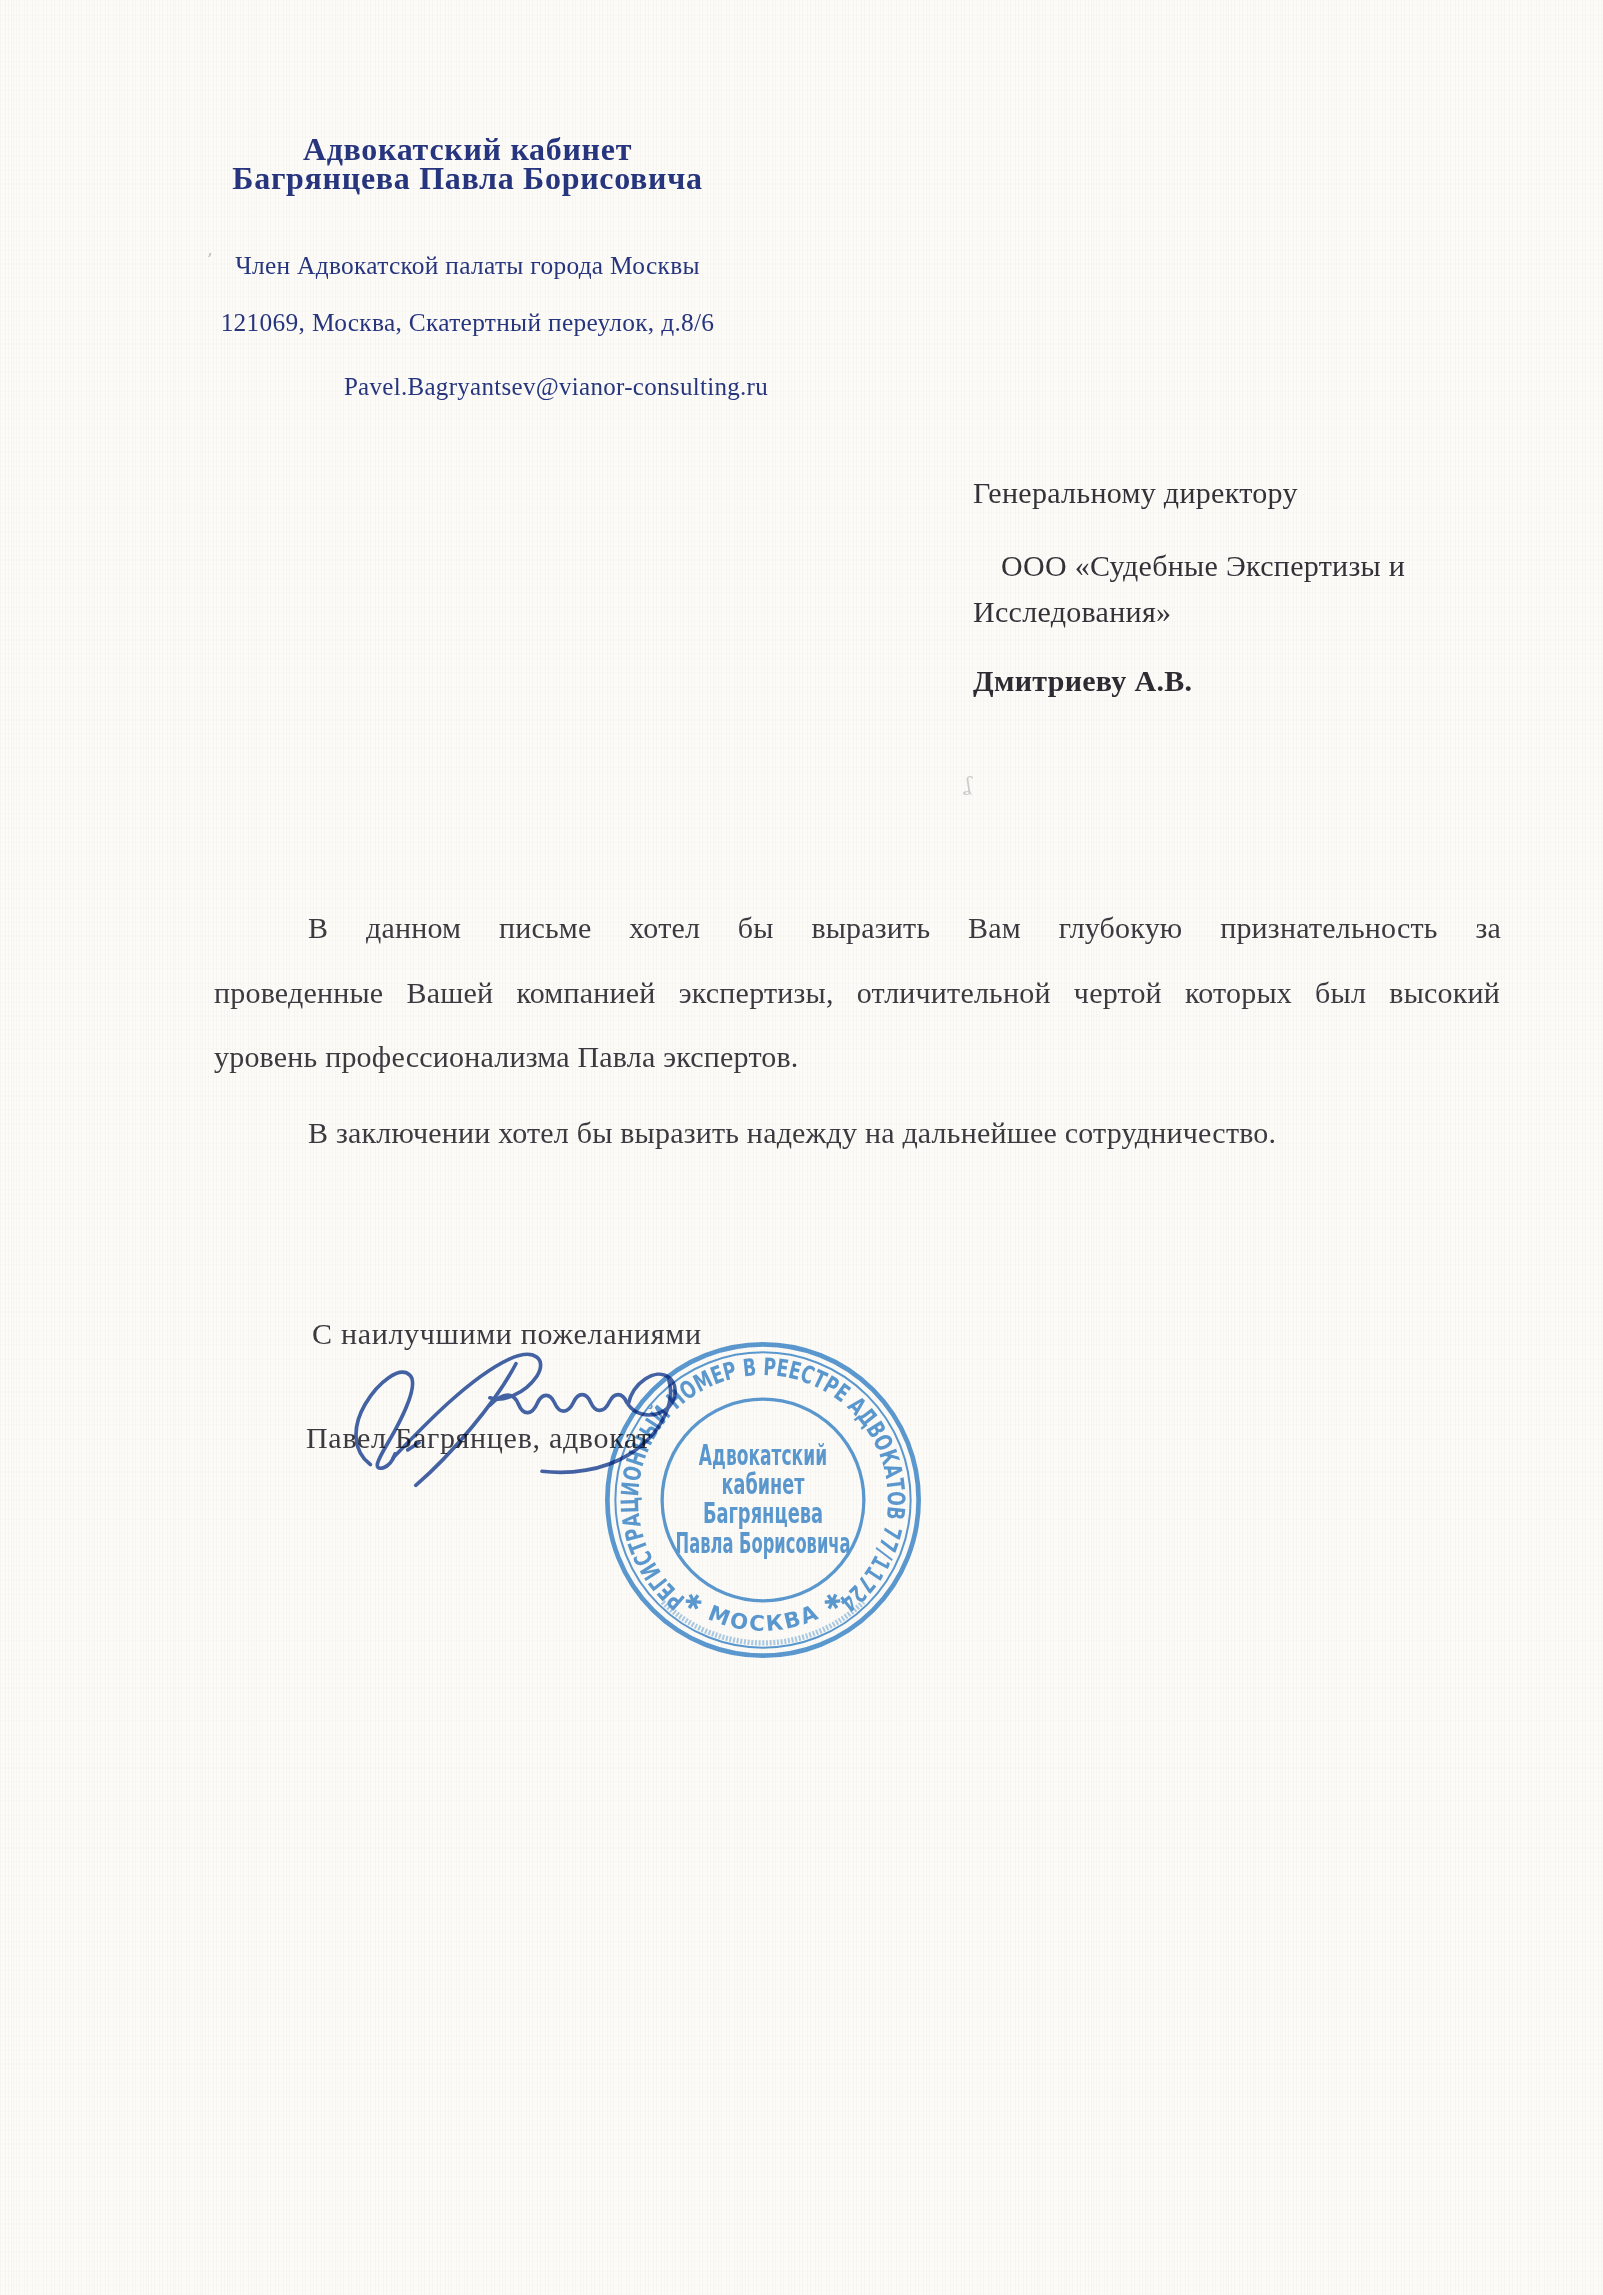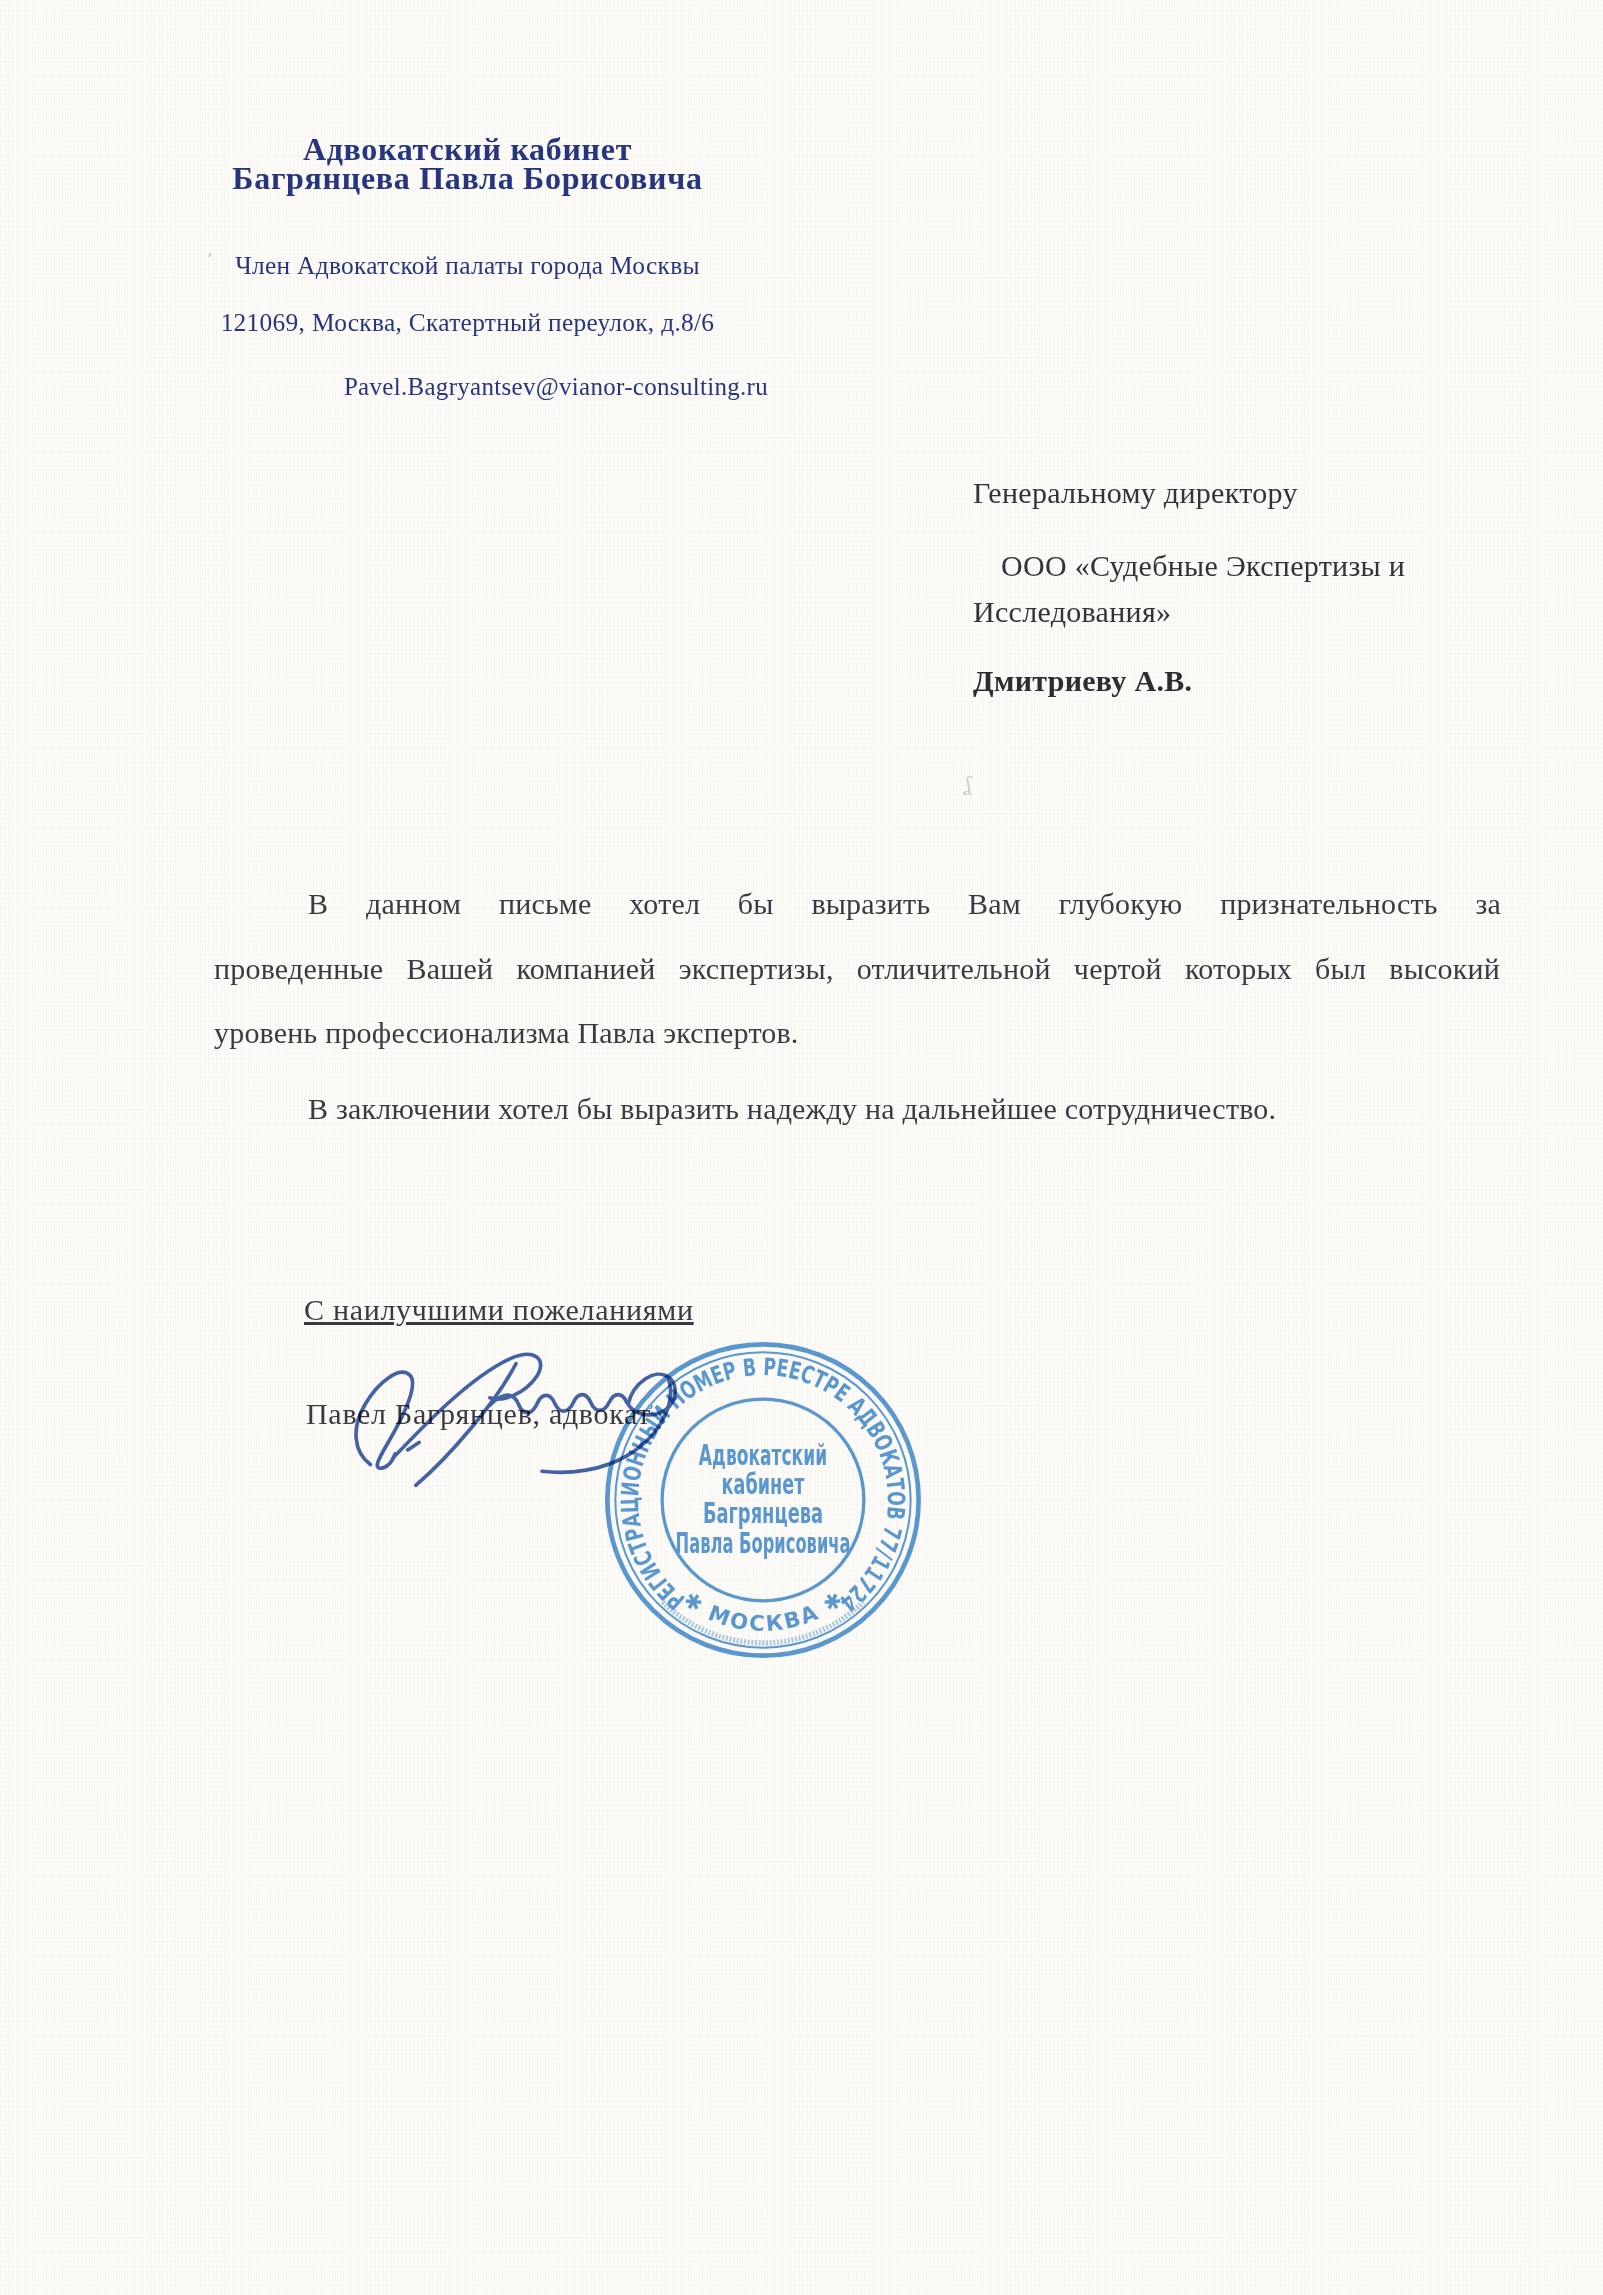--- a/index.html
+++ b/index.html
@@ -16,21 +16,21 @@
       repeating-linear-gradient(0deg, rgba(205,200,190,0.04) 0px, rgba(205,200,190,0.04) 1.3px, rgba(0,0,0,0) 1.3px, rgba(0,0,0,0) 4.7px);
   }
   .abs{position:absolute;line-height:1;white-space:nowrap;}
   
   .lh{left:167px;width:601px;text-align:center;color:#26357e;}
   .lh-title{font-weight:bold;font-size:32px;letter-spacing:0.7px;}
   .lh-small{font-size:25.4px;letter-spacing:0.3px;margin-top:47px;}
   
   .rcpt{left:973px;font-size:30px;color:#333238;letter-spacing:0.3px;}
   
-  .bodyline{left:214px;width:1286px;font-size:30px;color:#3b3a40;letter-spacing:0.2px;}
+  .bodyline{left:214px;width:1286px;font-size:30px;color:#3b3a40;letter-spacing:0.2px;margin-top:24px;}
   .just{text-align:justify;text-align-last:justify;}
   .ind{padding-left:94px;width:1193px;}
   .speck{position:absolute;color:#8a8890;font-size:17.4px;opacity:0.55;font-family:"DejaVu Serif",serif;}
   .sig-svg{position:absolute;left:314px;top:1327px;mix-blend-mode:multiply;}
   .stamp-svg{position:absolute;left:596px;top:1333px;mix-blend-mode:multiply;opacity:0.9;}
   .stamp-text{font-family:"DejaVu Sans","Liberation Sans",sans-serif;font-weight:bold;fill:#4a90d2;}
 </style>
 </head>
 <body>
 
@@ -49,21 +49,21 @@
   <div class="abs rcpt" style="top:551px;margin-left:28px;">ООО «Судебные Экспертизы и</div>
   <div class="abs rcpt" style="top:597px;">Исследования»</div>
   <div class="abs rcpt" style="top:666px;font-weight:bold;color:#2d2c32;">Дмитриеву А.В.</div>
 
   <div class="abs bodyline just ind" style="top:889px;">В данном письме хотел бы выразить Вам глубокую признательность за</div>
   <div class="abs bodyline just" style="top:954px;">проведенные Вашей компанией экспертизы, отличительной чертой которых был высокий</div>
   <div class="abs bodyline" style="top:1018px;">уровень профессионализма Павла экспертов.</div>
 
   <div class="abs bodyline" style="top:1094px;padding-left:94px;width:auto;">В заключении хотел бы выразить надежду на дальнейшее сотрудничество.</div>
 
-  <div class="abs bodyline" style="top:1295px;left:304px;width:auto;letter-spacing:0.7px;text-decoration:underline;">С наилучшими пожеланиями</div>
+  <div class="abs bodyline" style="top:1295px;left:312px;width:auto;letter-spacing:0.7px;">С наилучшими пожеланиями</div>
 
   <div class="abs bodyline" style="top:1399px;left:306px;width:auto;letter-spacing:0.7px;">Павел Багрянцев, адвокат</div>
 
   <svg class="sig-svg" width="468" height="187" viewBox="0 0 700 280">
     <g fill="none" stroke="#3b5ca6" stroke-width="5.5" stroke-linecap="round" stroke-linejoin="round" opacity="0.95">
       <path d="M 84,206 C 58,186 56,150 76,116 C 96,82 128,58 143,72 C 157,85 134,133 110,174 C 94,201 88,214 103,211 C 112,208 118,199 121,190"></path>
       <path d="M 140,184 C 146,180 151,177 157,173"></path>
       <path d="M 118,196 C 162,150 232,76 292,48 C 332,30 349,50 333,74 C 315,100 282,113 263,106"></path>
       <path d="M 302,55 C 272,112 205,192 152,237"></path>
       <path d="M 263,117 C 284,96 299,98 306,116 C 313,133 326,132 334,114 C 341,99 353,98 360,114 C 367,130 380,130 388,113 C 395,98 407,97 414,113 C 421,129 434,129 442,112 C 449,98 461,97 468,113"></path>

